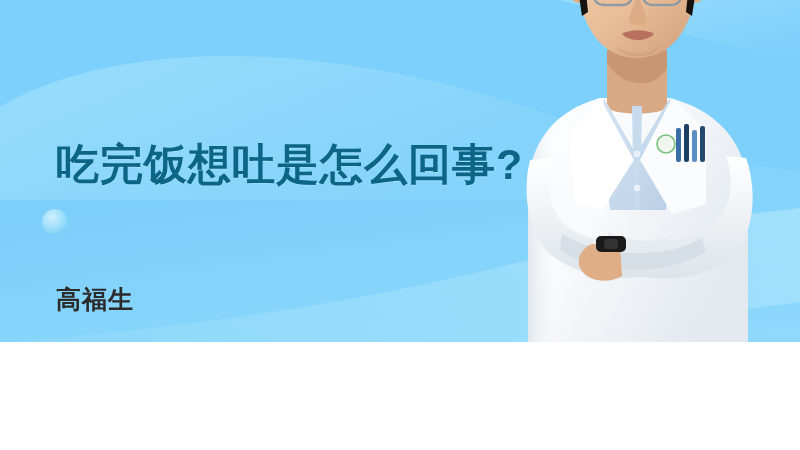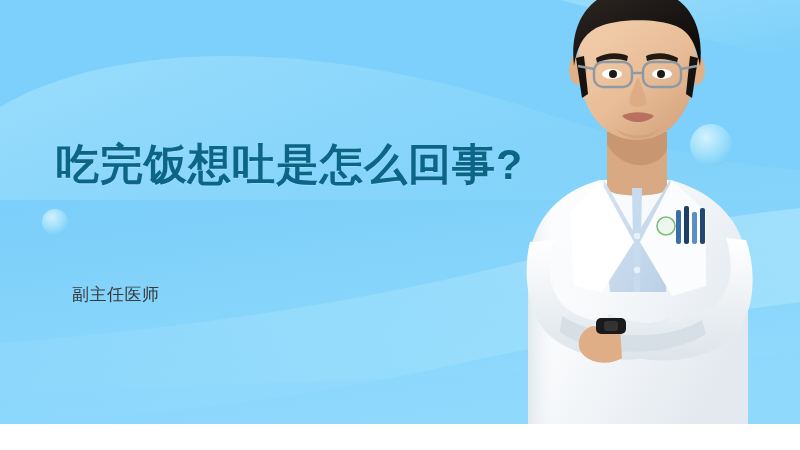--- a/index.html
+++ b/index.html
@@ -4,21 +4,21 @@
 <title>Medical Q&amp;A Cover</title>
 <style>
   html, body {
     margin: 0;
     padding: 0;
     background: #ffffff;
   }
   #stage {
     position: relative;
     width: 800px;
-    height: 424px;
+    height: 342px;
     overflow: hidden;
     font-family: "Liberation Sans", "DejaVu Sans", sans-serif;
     background: linear-gradient(170deg, #7fd2fb 0%, #7ccffa 35%, #86d6fb 70%, #8ed9fb 100%);
   }
 
   
   .bg-svg {
     position: absolute;
     inset: 0;
     width: 800px;
@@ -226,17 +226,17 @@
       <path d="M 167,104 C 163,116 158,124 160,130 C 164,134 172,134 176,130 C 178,124 172,116 169,104 Z" fill="#dcab84" opacity="0.9"></path>
 
       <path d="M 152,142 C 160,137 176,137 184,142 C 176,150 160,150 152,142 Z" fill="#b9715f"></path>
       <path d="M 145,154 C 158,164 178,164 190,154 C 180,168 156,168 145,154 Z" fill="#cb9a74" opacity="0.5"></path>
     </svg>
   </div>
 
   <div class="headline">吃完饭想吐是怎么回事?</div>
 
   <div class="name-row">
-    <span class="doctor-title">副主任医师</span>
+    <span class="doctor-name">高福生</span>
   </div>
 
 
 </div>
 
 </body></html>

